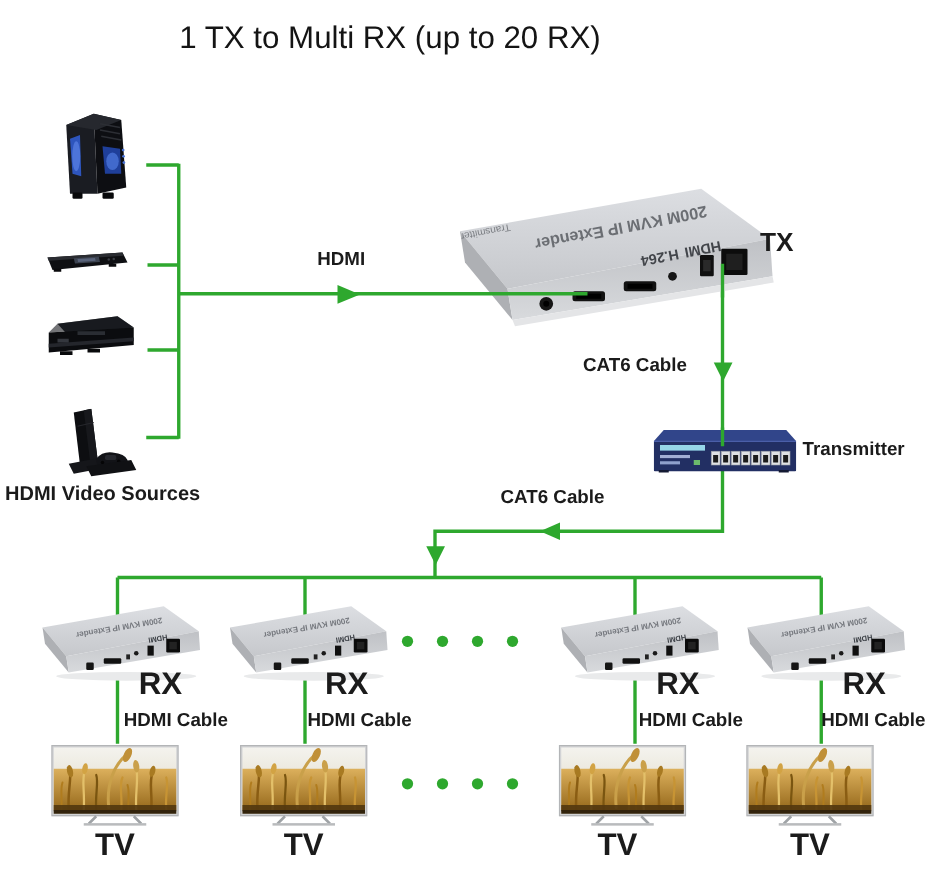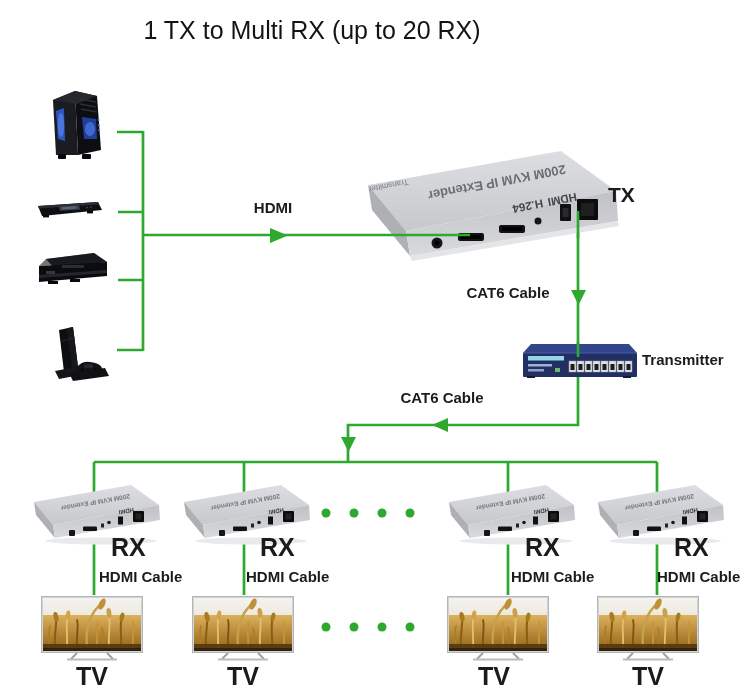--- a/index.html
+++ b/index.html
@@ -292,20 +292,21 @@
     </g>
     <polygon points="270,228 270,243 288,235.5" fill="#2EA82E"></polygon>
   </svg>
 
   <div class="lbl" id="title">1 TX to Multi RX (up to 20 RX)</div>
   <div class="lbl cable ctr" style="left:240px;top:199px;width:66px">HDMI</div>
   <div class="lbl tag" style="left:608px;top:183px;font-size:21px">TX</div>
   <div class="lbl cable ctr" style="left:452px;top:284px;width:112px">CAT6 Cable</div>
   <div class="lbl cable" style="left:642px;top:351px">Transmitter</div>
   <div class="lbl cable ctr" style="left:390px;top:389px;width:104px">CAT6 Cable</div>
+  <div class="lbl" style="left:4px;top:387px;font-size:16px">HDMI Video Sources</div>
 
   <div class="lbl tag" style="left:111px;top:533px">RX</div>
   <div class="lbl tag" style="left:260px;top:533px">RX</div>
   <div class="lbl tag" style="left:525px;top:533px">RX</div>
   <div class="lbl tag" style="left:674px;top:533px">RX</div>
 
   <div class="lbl cable" style="left:99px;top:568px">HDMI Cable</div>
   <div class="lbl cable" style="left:246px;top:568px">HDMI Cable</div>
   <div class="lbl cable" style="left:511px;top:568px">HDMI Cable</div>
   <div class="lbl cable" style="left:657px;top:568px">HDMI Cable</div>

